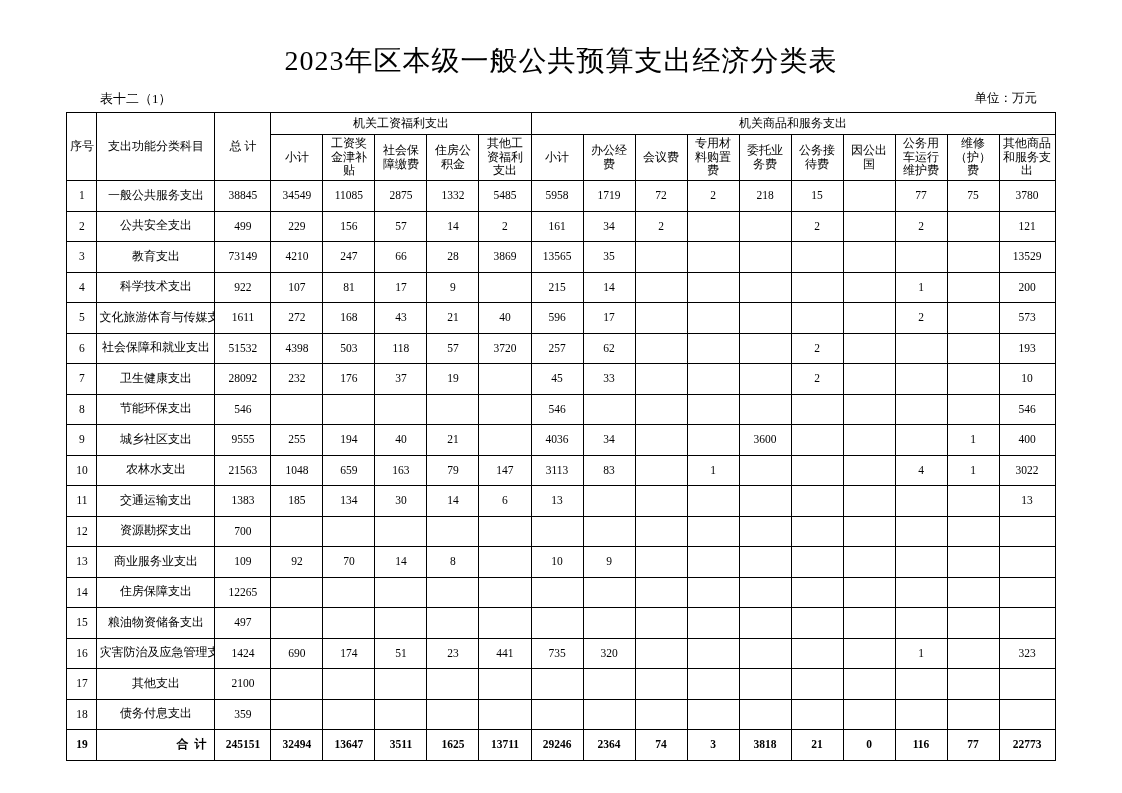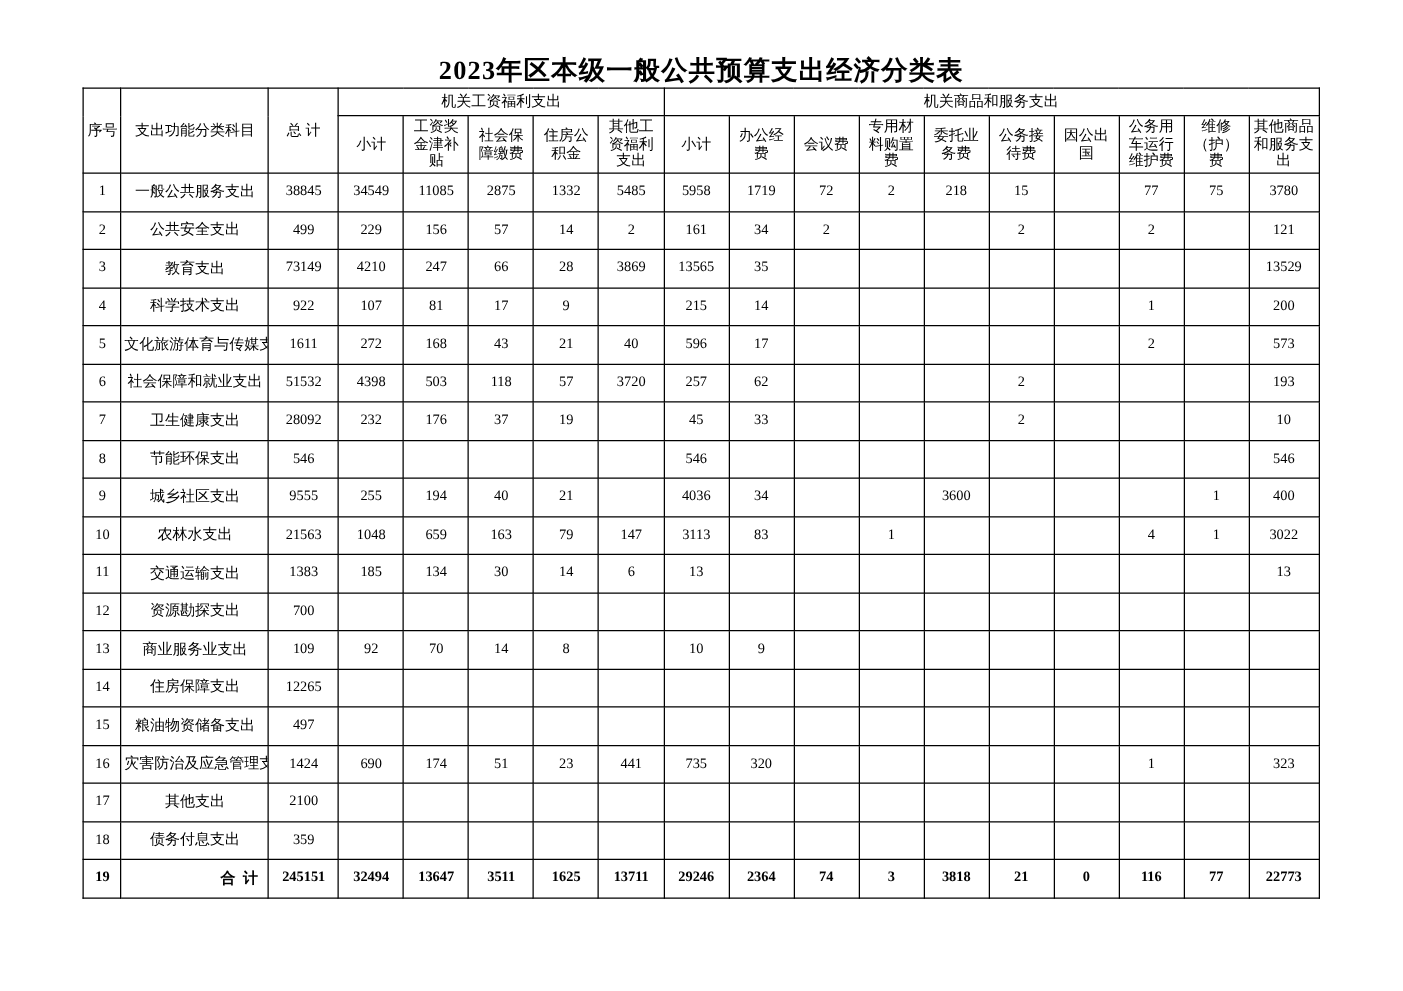--- a/index.html
+++ b/index.html
@@ -15,22 +15,22 @@
     overflow: hidden;
   }
   .page {
     position: relative;
     width: 1122px;
     height: 793px;
     box-sizing: border-box;
   }
   .doc-title {
     text-align: center;
-    font-size: 21px;
-    font-weight: bold;
+    font-size: 28px;
+    font-weight: normal;
     letter-spacing: 1px;
     margin-top: 42px;
     font-family: "Liberation Serif", "DejaVu Serif", serif;
   }
   .subhead {
     position: relative;
     margin: 10px 85px 4px 100px;
     height: 18px;
     font-size: 13px;
   }
@@ -103,20 +103,24 @@
     padding-left: 0;
   }
 </style>
 </head>
 <body>
 
 <div class="page">
 
   <div class="doc-title">2023年区本级一般公共预算支出经济分类表</div>
 
+  <div class="subhead">
+    <span class="left">表十二（1）</span>
+    <span class="right">单位：万元</span>
+  </div>
 
   <table class="budget">
     <colgroup>
       <col class="col-seq">
       <col class="col-name">
       <col class="col-total">
       <col class="col-num">
         <col class="col-num">
         <col class="col-num">
         <col class="col-num">

